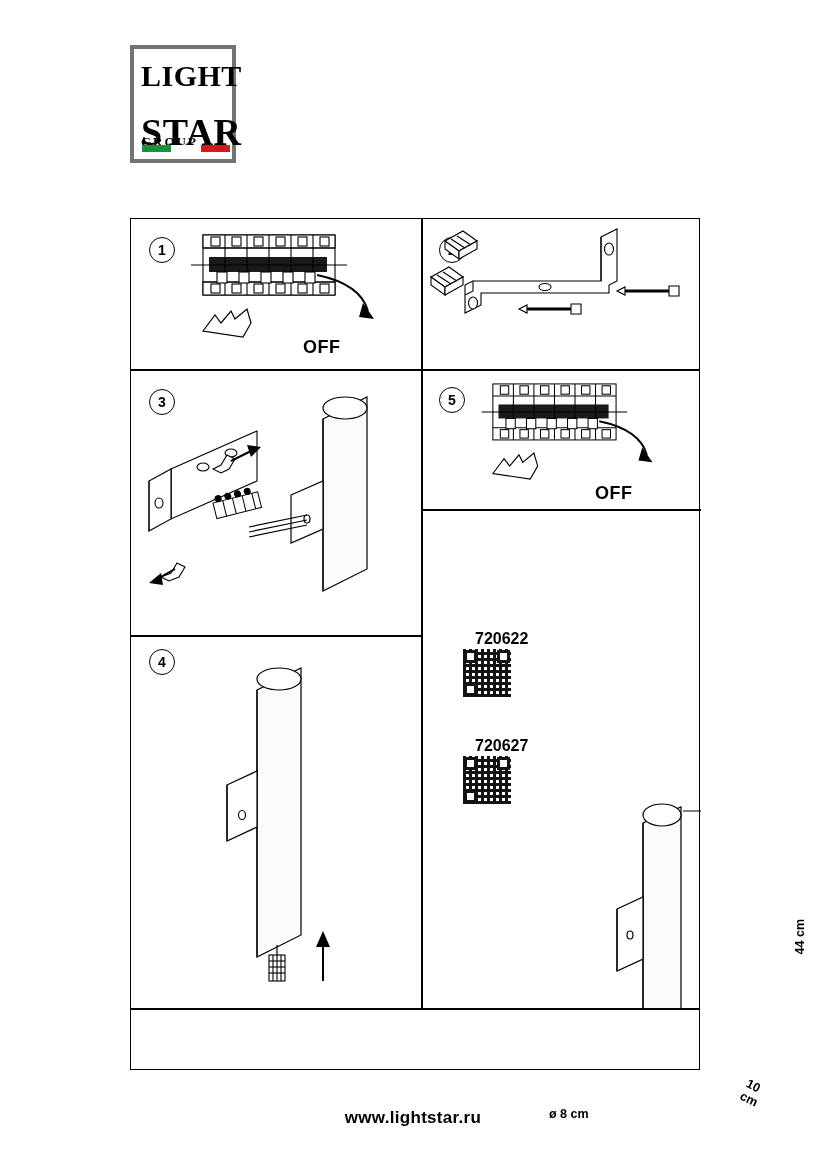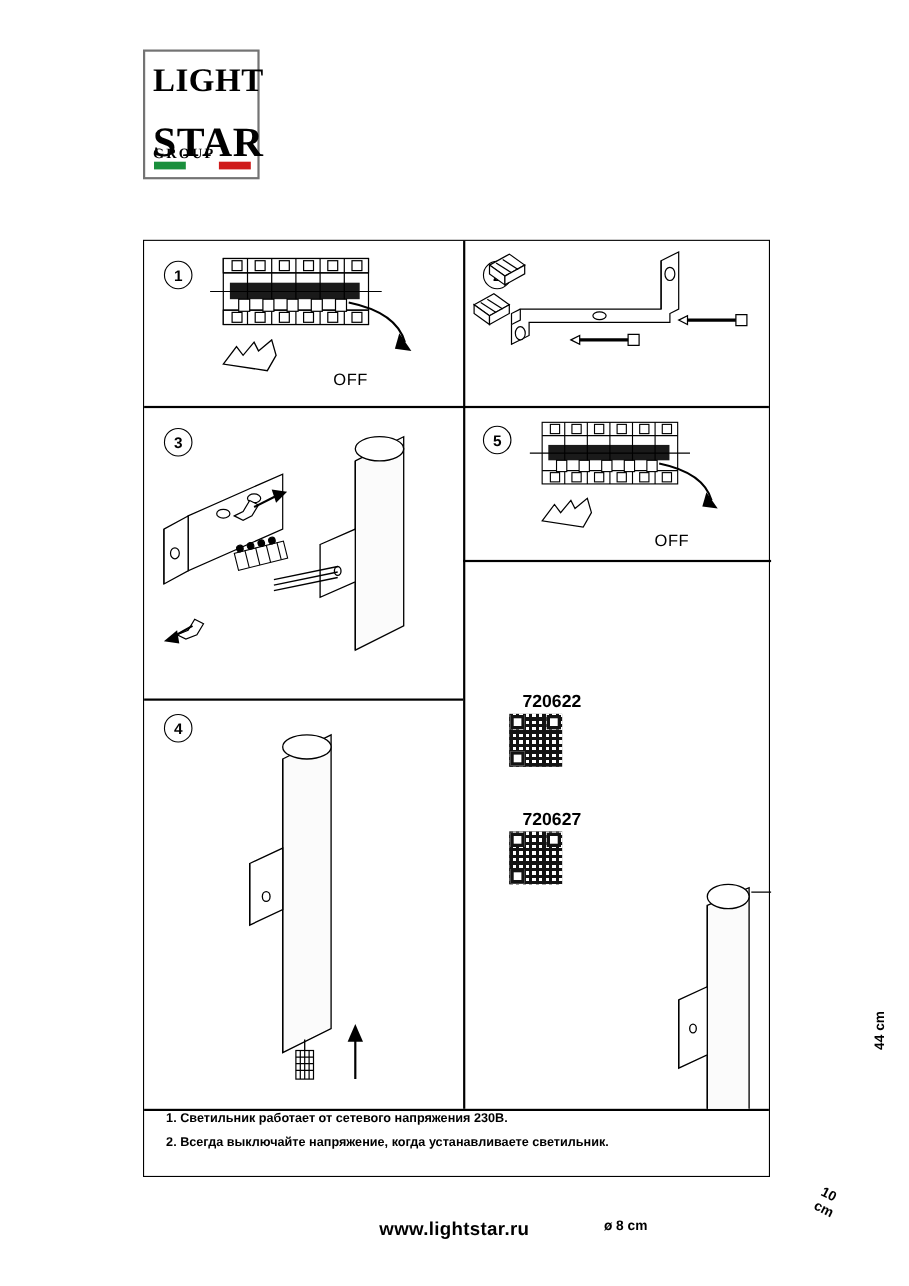--- a/index.html
+++ b/index.html
@@ -27,21 +27,21 @@
     top: 40px;
     width: 570px;
     height: 145px;
   }
   .logo-box {
     position: absolute;
     left: 0;
     top: 5px;
     width: 106px;
     height: 118px;
-    border: 2px solid #737373;
+    border: 4px solid #737373;
     box-sizing: border-box;
     background: #fff;
   }
   .logo-inner {
     position: relative;
     width: 100%;
     height: 100%;
   }
   .logo-line {
     position: absolute;
@@ -127,22 +127,22 @@
     font-size: 14px;
     font-weight: bold;
     display: flex;
     align-items: center;
     justify-content: center;
     box-sizing: border-box;
     background: #fff;
   }
   .off-label {
     position: absolute;
-    font-size: 15px;
-    font-weight: normal;
+    font-size: 18px;
+    font-weight: bold;
     letter-spacing: 0.5px;
   }
 
   
   .notes {
     position: absolute;
     left: 20px;
     bottom: 18px;
     font-size: 11.5px;
     font-weight: bold;
@@ -525,21 +525,17 @@
         <line x1="250" y1="478" x2="250" y2="498"></line>
       </g>
       <path d="M178 490 L194 484 L194 496 Z" fill="#000"></path>
       <path d="M260 490 L244 484 L244 496 Z" fill="#000"></path>
     </svg>
 
     <div class="dim-label vert-text" style="left:662px; top:700px;">44 cm</div>
     <div class="dim-label" style="left:612px; top:860px; transform: rotate(27deg);">10 cm</div>
     <div class="dim-label" style="left:418px; top:888px;">ø 8 cm</div>
 
-    <div class="notes">
-      <div>1. Светильник работает от сетевого напряжения 230В.</div>
-      <div>2. Всегда выключайте напряжение, когда устанавливаете светильник.</div>
-    </div>
   </div>
 
   <div class="footer">www.lightstar.ru</div>
 
 </div>
 
 </body></html>

